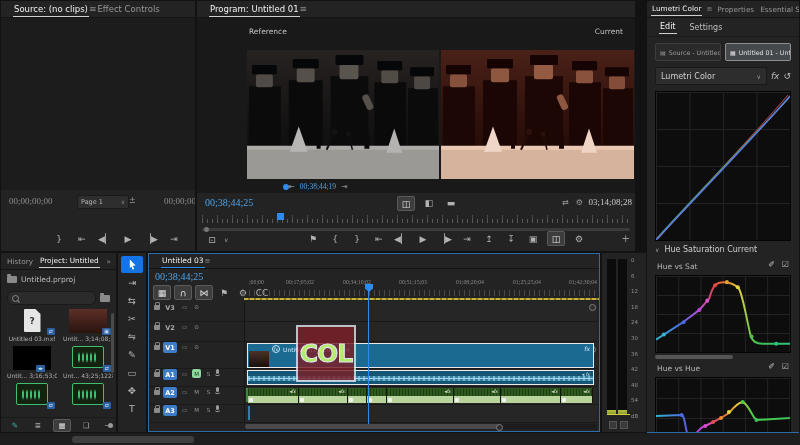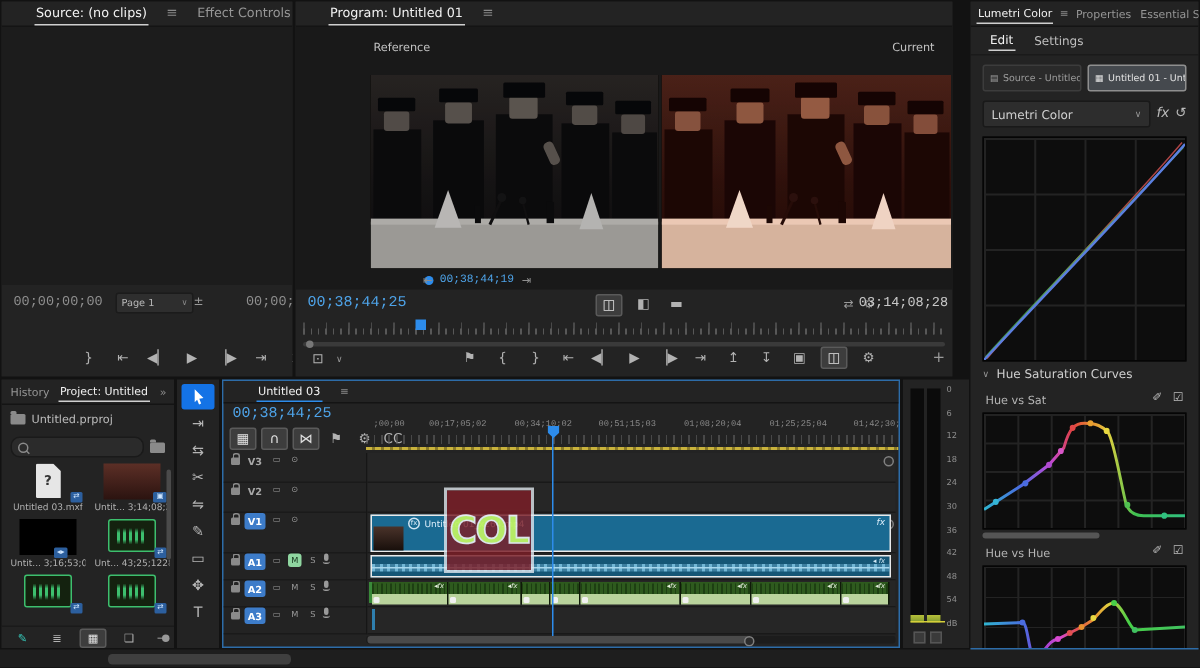--- a/index.html
+++ b/index.html
@@ -1,26 +1,26 @@
 <!DOCTYPE html>
 <html><head>
 <meta charset="utf-8">
 <style>
   html,body{margin:0;padding:0}
   body{width:800px;height:445px;background:#121212;position:relative;overflow:hidden;
        font-family:"DejaVu Sans",sans-serif;color:#bfbfbf;-webkit-font-smoothing:antialiased}
   .panel{position:absolute;background:#232323;overflow:hidden}
-  .tabbar{height:16px;display:flex;align-items:center;gap:12px;padding:0 22px;background:#232323;
+  .tabbar{height:16px;display:flex;align-items:center;gap:0;padding:0 12px;background:#232323;
           border-bottom:1px solid #141414;font-size:8.5px;color:#969696;white-space:nowrap}
   .tab{padding:2px 1px;cursor:default}
   .tab.active{color:#f2f2f2;border-bottom:1px solid #cfcfcf}
   .tab.active.focus{border-bottom-color:#2d8ceb}
   .menu-ic{color:#8a8a8a;font-size:9px}
   .ovf{margin-left:auto;color:#8a8a8a}
-  .tc{font-family:Liberation Mono, monospace}
+  .tc{font-family:Liberation Serif, serif}
   .tc.blue{color:#4ea3e8}
   .tc.grey{color:#8f8f8f}
   .tc.white{color:#c9c9c9}
   .ibtn{display:inline-flex;align-items:center;justify-content:center;min-width:14px;height:13px;
         font-size:9px;color:#b2b2b2;border-radius:2px;padding:0 1px}
   .ibtn.on{background:#3d3d3d;border:1px solid #5a5a5a;color:#e0e0e0}
   .monitor{position:absolute;background:#1a1a1a}
   
   .frame{position:absolute;top:49px;width:192px;height:129px;overflow:hidden;background:#0c0a08}
   .frame svg{width:100%;height:100%;display:block}
@@ -303,21 +303,21 @@
 
   <div class="plot" style="top:90px;height:148px;background-size:25% 25%">
     <svg viewBox="0 0 136 146" preserveAspectRatio="none">
       <path d="M2,145 C40,102 100,42 134,3" stroke="#c94f4f" stroke-width="1" fill="none" opacity=".85"></path>
       <path d="M1,144 C42,100 96,46 135,6" stroke="#4fae57" stroke-width="1" fill="none" opacity=".85"></path>
       <path d="M0,146 C40,104 100,44 136,4" stroke="#5b7fe0" stroke-width="1.6" fill="none"></path>
     </svg>
   </div>
   <div style="position:absolute;left:8px;top:244px;display:flex;gap:5px;align-items:center;font-size:8px;color:#cfcfcf">
     <span style="font-size:6px;color:#999">∨</span>
-    <span>Hue Saturation Curves</span>
+    <span>Hue Saturation Current</span>
   </div>
   <span class="lum-label" style="top:261px">Hue vs Sat</span>
   <div class="lum-icos" style="top:259px">
     <span>✐</span>
     <span>☑</span>
   </div>
 
   <div class="plot" style="top:274px;height:76px;background-size:16.6% 25%">
     <svg viewBox="0 0 136 74" preserveAspectRatio="none">
       <defs>

